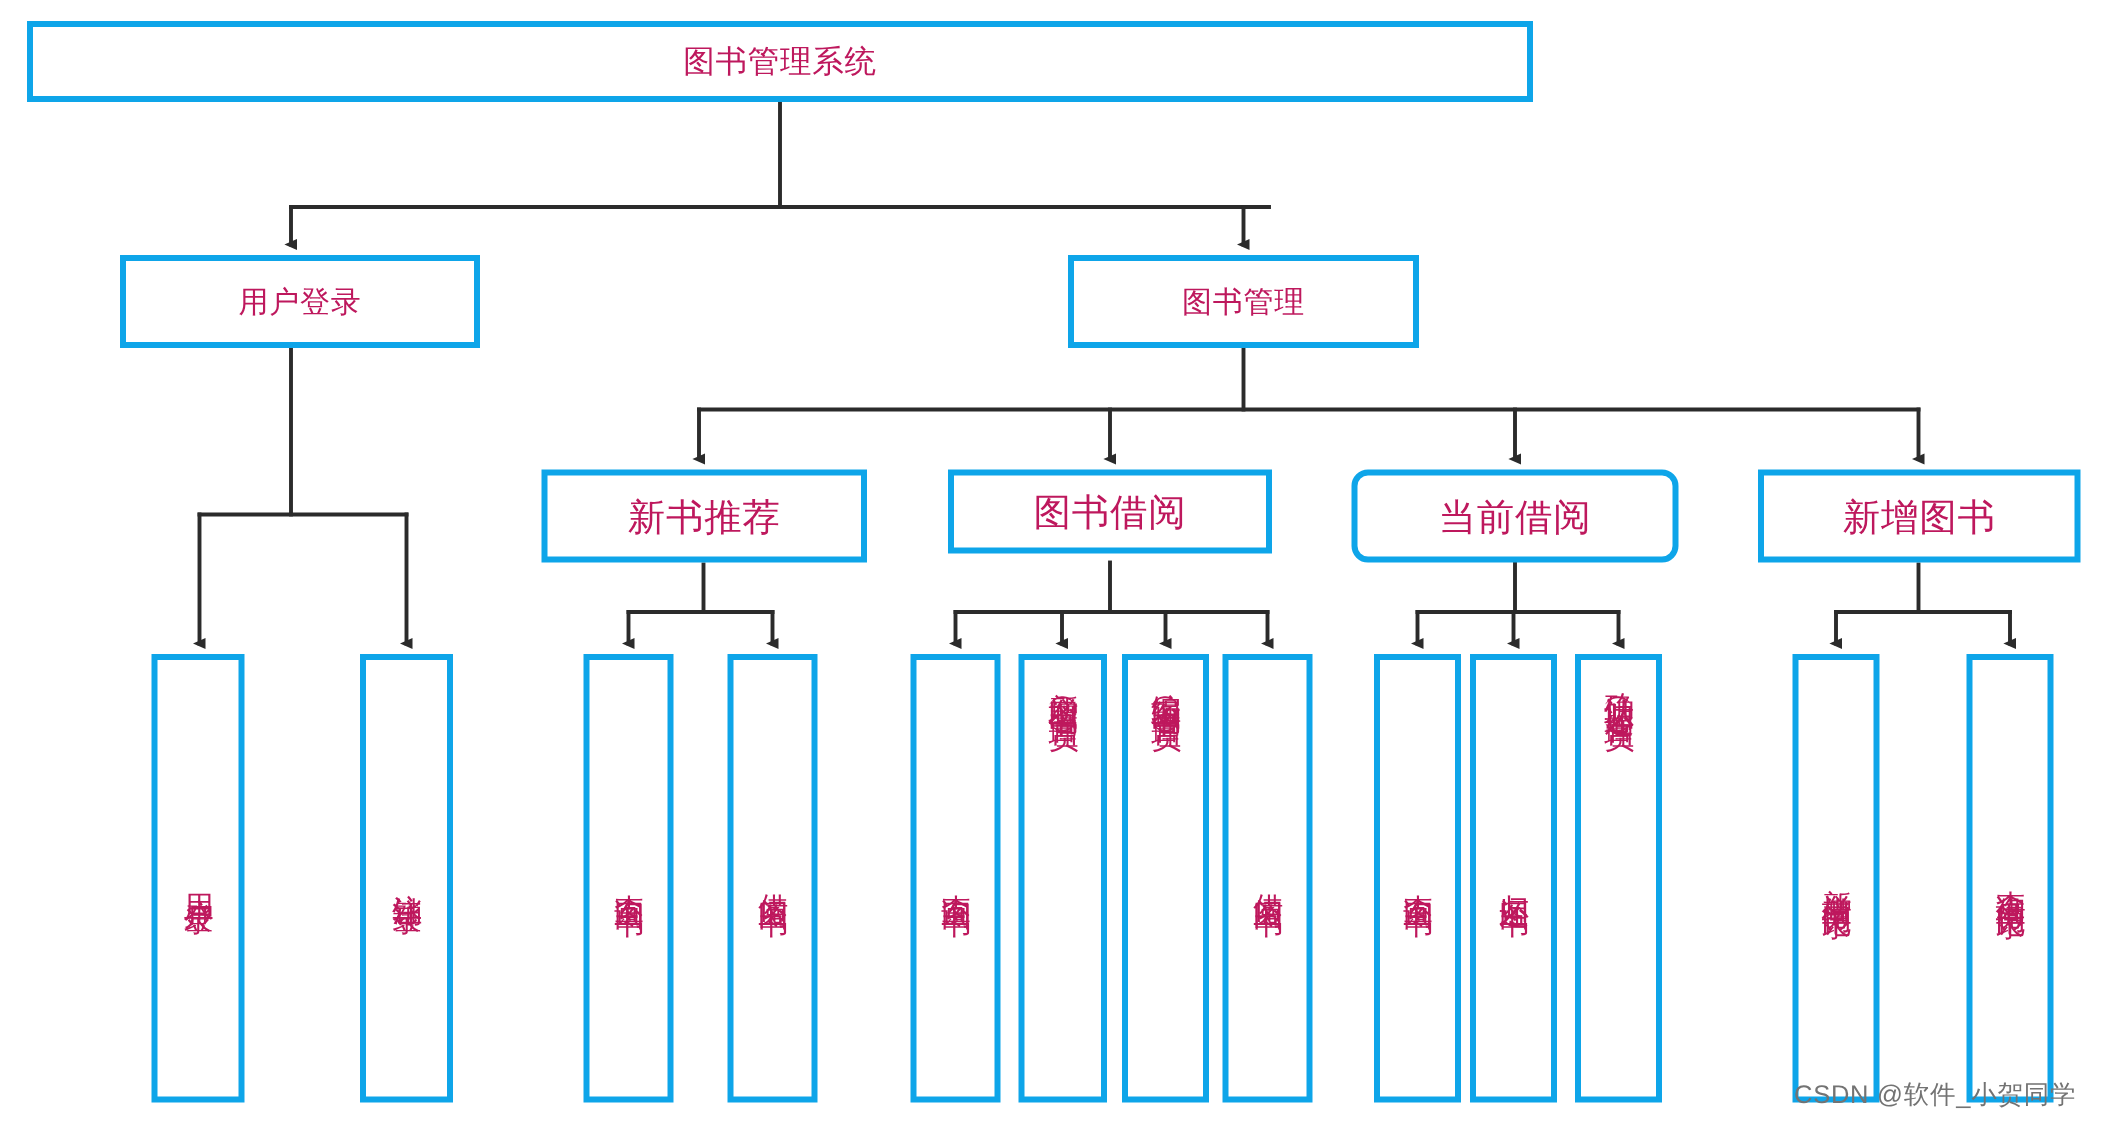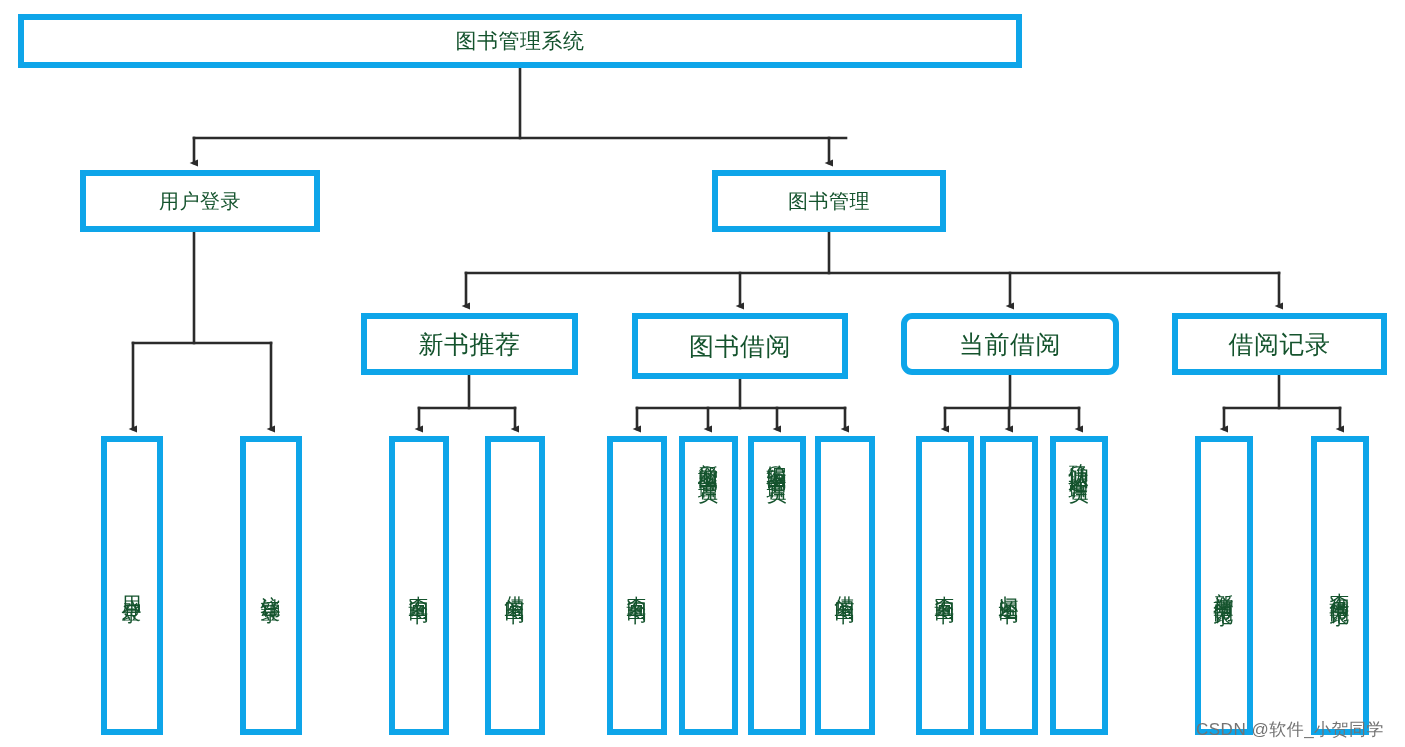--- a/index.html
+++ b/index.html
@@ -21,26 +21,26 @@
     position: absolute;
     left: 0;
     top: 0;
     width: 1405px;
     height: 747px;
     pointer-events: none;
   }
   .node {
     position: absolute;
     box-sizing: border-box;
-    border: 6px solid #0ea5e9;
+    border: 4px solid #0ea5e9;
     background: #ffffff;
     display: flex;
     align-items: center;
     justify-content: center;
-    color: #14532d;
+    color: #be185d;
   }
   .node .label {
     display: block;
     letter-spacing: 0.5px;
   }
   
   .node.horiz .label {
     writing-mode: horizontal-tb;
     text-align: center;
     white-space: nowrap;
@@ -137,28 +137,28 @@
   <div class="node horiz lvl2" style="left: 80px; top: 170px; width: 240px; height: 62px;">
     <span class="label">用户登录</span>
   </div>
   <div class="node horiz lvl2" style="left: 712px; top: 170px; width: 234px; height: 62px;">
     <span class="label">图书管理</span>
   </div>
 
   <div class="node horiz lvl3" style="left: 361px; top: 313px; width: 217px; height: 62px;">
     <span class="label">新书推荐</span>
   </div>
-  <div class="node horiz lvl3" style="left: 632px; top: 313px; width: 216px; height: 66px; justify-content: center;">
+  <div class="node horiz lvl3" style="left: 632px; top: 313px; width: 216px; height: 56px; justify-content: center;">
     <span class="label">图书借阅</span>
   </div>
   <div class="node horiz lvl3" style="left: 901px; top: 313px; width: 218px; height: 62px; border-radius: 11px;">
     <span class="label">当前借阅</span>
   </div>
   <div class="node horiz lvl3" style="left: 1172px; top: 313px; width: 215px; height: 62px;">
-    <span class="label">借阅记录</span>
+    <span class="label">新增图书</span>
   </div>
 
   <div class="node leaf centered" style="left: 101px; top: 436px; width: 62px; height: 299px;">
     <span class="label">用户登录</span>
   </div>
   <div class="node leaf centered" style="left: 240px; top: 436px; width: 62px; height: 299px;">
     <span class="label">注销登录</span>
   </div>
   <div class="node leaf centered" style="left: 389px; top: 436px; width: 60px; height: 299px;">
     <span class="label">查询图书</span>

